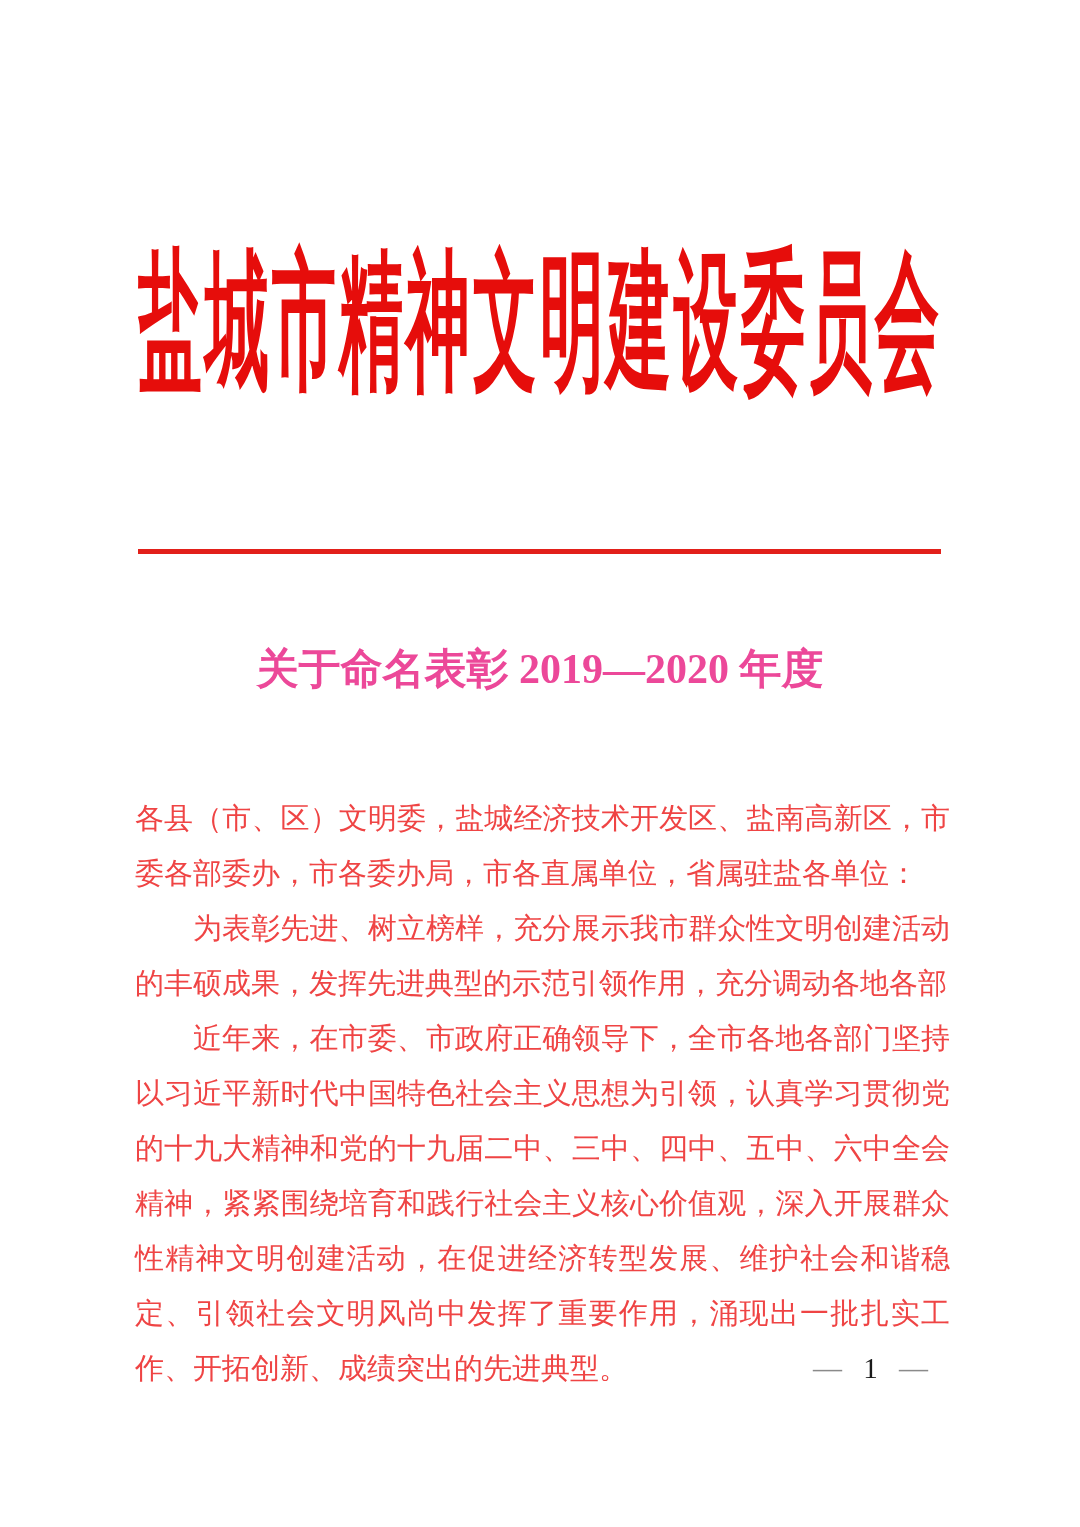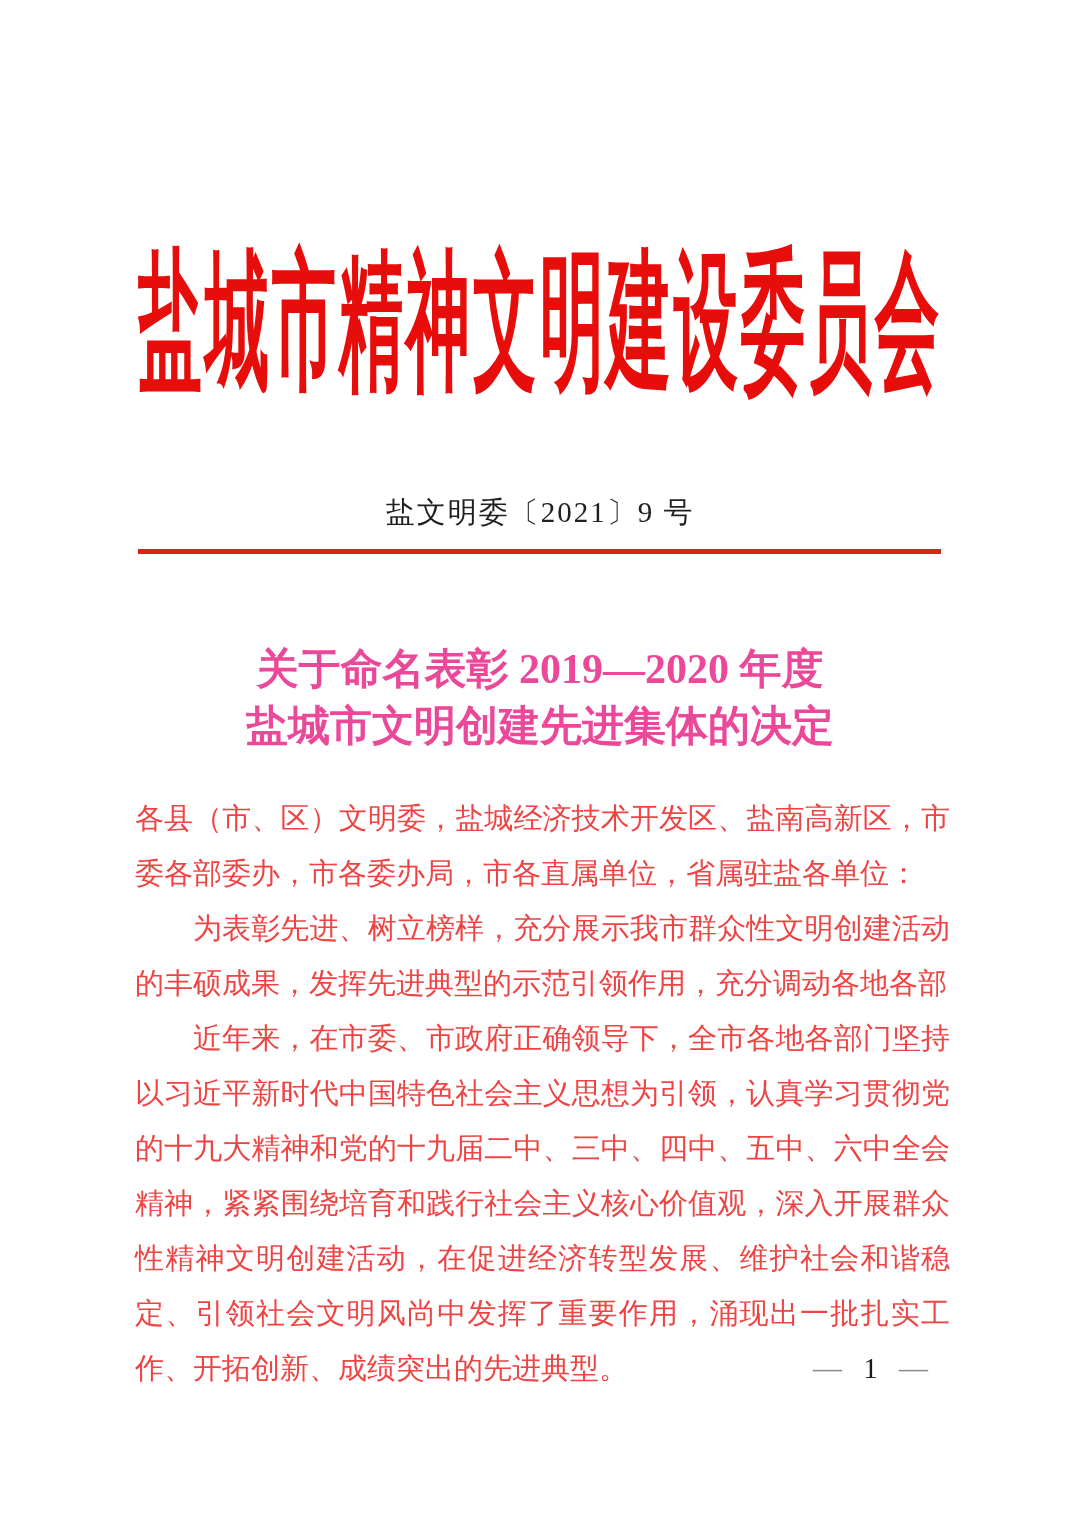--- a/index.html
+++ b/index.html
@@ -114,27 +114,25 @@
 </style>
 </head>
 <body>
 
 <div class="page">
 
   <div class="letterhead">
     <span class="stretch">盐城市精神文明建设委员会</span>
   </div>
 
-  <div class="doc-number">盐文明委〔2021〕9 号</div>
 
   <div class="red-rule"></div>
 
   <div class="doc-title">
     <div>关于命名表彰 2019—2020 年度</div>
-    <div>盐城市文明创建先进集体的决定</div>
   </div>
 
   <div class="doc-body">
       <p>各县（市、区）文明委，盐城经济技术开发区、盐南高新区，市委各部委办，市各委办局，市各直属单位，省属驻盐各单位：</p>
       <p class="indent">为表彰先进、树立榜样，充分展示我市群众性文明创建活动的丰硕成果，发挥先进典型的示范引领作用，充分调动各地各部</p>
       <p class="indent">近年来，在市委、市政府正确领导下，全市各地各部门坚持以习近平新时代中国特色社会主义思想为引领，认真学习贯彻党的十九大精神和党的十九届二中、三中、四中、五中、六中全会精神，紧紧围绕培育和践行社会主义核心价值观，深入开展群众性精神文明创建活动，在促进经济转型发展、维护社会和谐稳定、引领社会文明风尚中发挥了重要作用，涌现出一批扎实工作、开拓创新、成绩突出的先进典型。</p>
     </div>
 
   <div class="page-number">
     <span class="dash">—</span>

